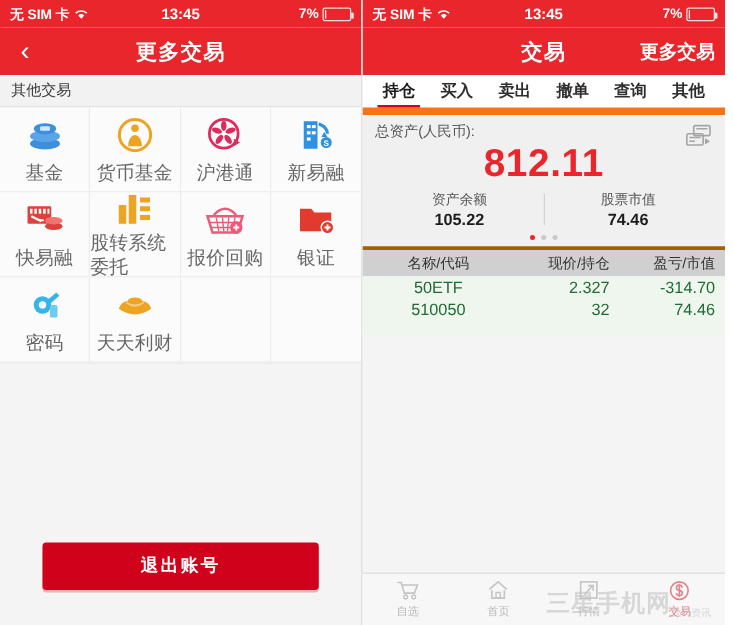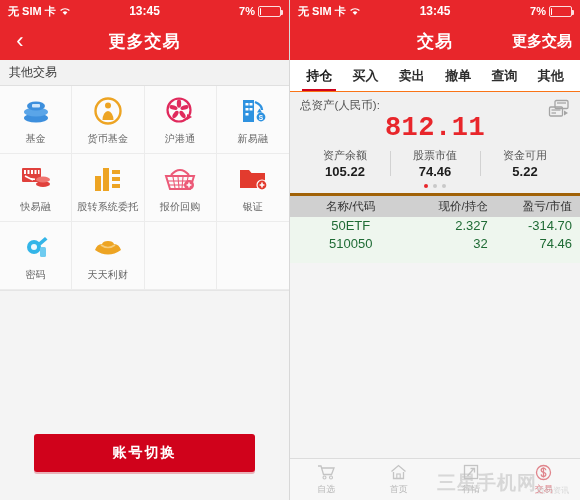--- a/index.html
+++ b/index.html
@@ -84,52 +84,52 @@
   }
   .cell {
     height: 68px; display: flex; flex-direction: column;
     align-items: center; justify-content: center;
     border-right: 1px solid #ececec; border-bottom: 1px solid #ececec;
     background: #fbfbfb;
   }
   .cell:nth-child(4n) { border-right: none; }
   .cell.empty { background: #fbfbfb; }
   .cell .ic { height: 34px; display: flex; align-items: center; justify-content: center; }
-  .cell .lb { font-size: 10px; color: #666; margin-top: 4px; letter-spacing: .2px; }
+  .cell .lb { font-size: 15px; color: #666; margin-top: 4px; letter-spacing: .2px; }
 
   
   .logout-wrap { position: absolute; left: 0; right: 0; bottom: 28px; padding: 0 34px; }
   .logout {
     width: 100%; background: #d0021b; color: #fff; border: none;
     font-size: 14px; font-weight: bold; padding: 10px 0; border-radius: 3px;
     letter-spacing: 2px; box-shadow: 0 2px 0 rgba(208,2,27,.28);
   }
 
   
   .tabs {
     display: flex; background: #fff; height: 32px; align-items: stretch;
-    border-bottom: 1px solid #f97316; padding: 0 6px;
+    border-bottom: 6px solid #f97316; padding: 0 6px;
   }
   .tab {
     flex: 1; display: flex; align-items: center; justify-content: center;
     font-size: 13px; font-weight: bold; color: #2e2e2e; position: relative;
   }
   .tab.active { color: #1c1c1c; }
   .tab.active::after {
     content: ""; position: absolute; left: 14%; right: 14%; bottom: 0;
     height: 2px; background: #d0021b;
   }
 
   
   .asset { background: #f0f0f0; padding: 6px 10px 4px; position: relative; border-bottom: 3px solid #a16207; }
   .asset-label { font-size: 11.5px; color: #555; }
   .card-icon { position: absolute; right: 10px; top: 7px; opacity: .62; }
   .asset-total {
-    text-align: center; color: #e8262b; font-size: 27px; font-weight: bold;
-    letter-spacing: .5px; line-height: 1.1; margin: 1px 0 4px; font-family: Liberation Mono, monospace;
+    text-align: center; color: #e8262b; font-size: 31px; font-weight: bold;
+    letter-spacing: .5px; line-height: 1.1; margin: 1px 0 4px;
   }
   .asset-cols { display: flex; }
   .asset-col { flex: 1; text-align: center; position: relative; }
   .asset-col + .asset-col::before {
     content: ""; position: absolute; left: 0; top: 3px; bottom: 3px;
     width: 1px; background: #d2d2d2;
   }
   .asset-col .k { font-size: 11px; color: #555; }
   .asset-col .v { font-size: 13px; color: #1d1d1d; font-weight: bold; margin-top: 1px; }
   .dots { display: flex; justify-content: center; gap: 5px; margin-top: 5px; padding-bottom: 1px; }
@@ -348,21 +348,21 @@
           </svg>
         </div>
         <div class="lb">天天利财</div>
       </div>
 
       <div class="cell empty"></div>
       <div class="cell empty"></div>
     </div>
 
     <div class="logout-wrap">
-      <button class="logout">账号切换</button>
+      <button class="logout">退出账号</button>
     </div>
   </div>
 
   <div class="phone right">
 
     <div class="statusbar">
       <div class="sb-left">
         <span>无 SIM 卡</span>
         <span class="wifi">
           <svg width="12" height="10" viewBox="0 0 12 10">
@@ -409,24 +409,20 @@
       <div class="asset-total">812.11</div>
       <div class="asset-cols">
         <div class="asset-col">
           <div class="k">资产余额</div>
           <div class="v">105.22</div>
         </div>
         <div class="asset-col">
           <div class="k">股票市值</div>
           <div class="v">74.46</div>
         </div>
-        <div class="asset-col">
-          <div class="k">资金可用</div>
-          <div class="v">5.22</div>
-        </div>
       </div>
       <div class="dots">
         <span class="dot on"></span>
         <span class="dot"></span>
         <span class="dot"></span>
       </div>
     </div>
 
     <div class="tablehead">
       <div class="c1">名称/代码</div>

